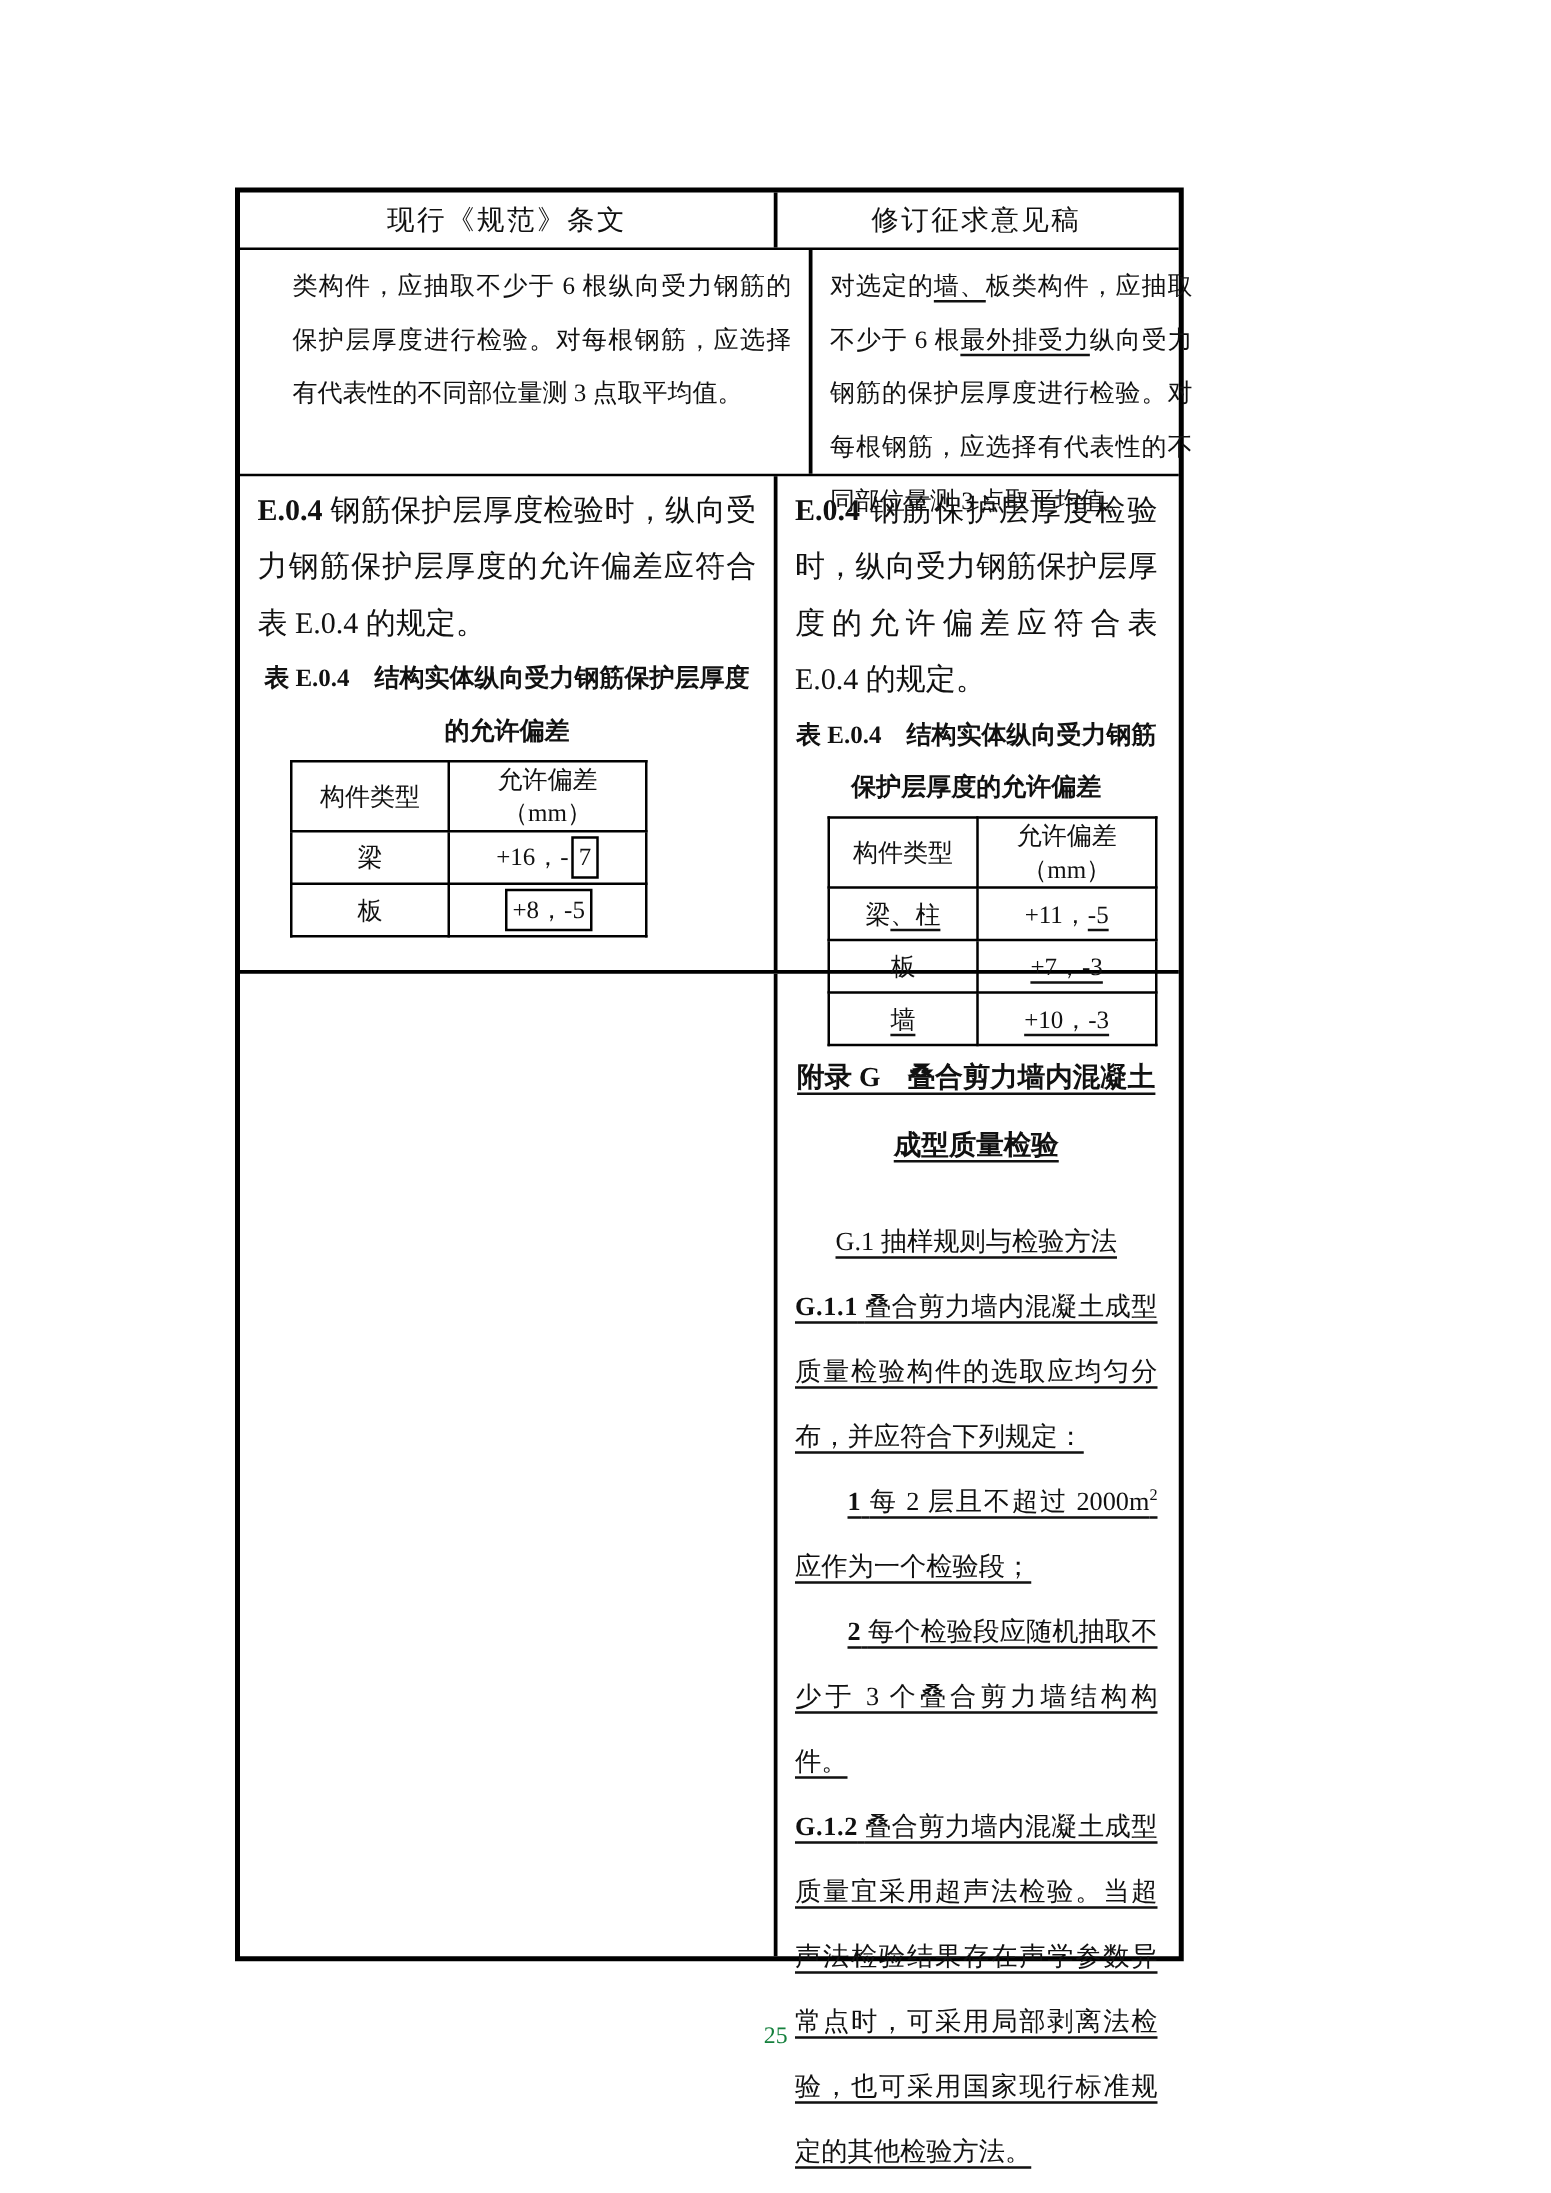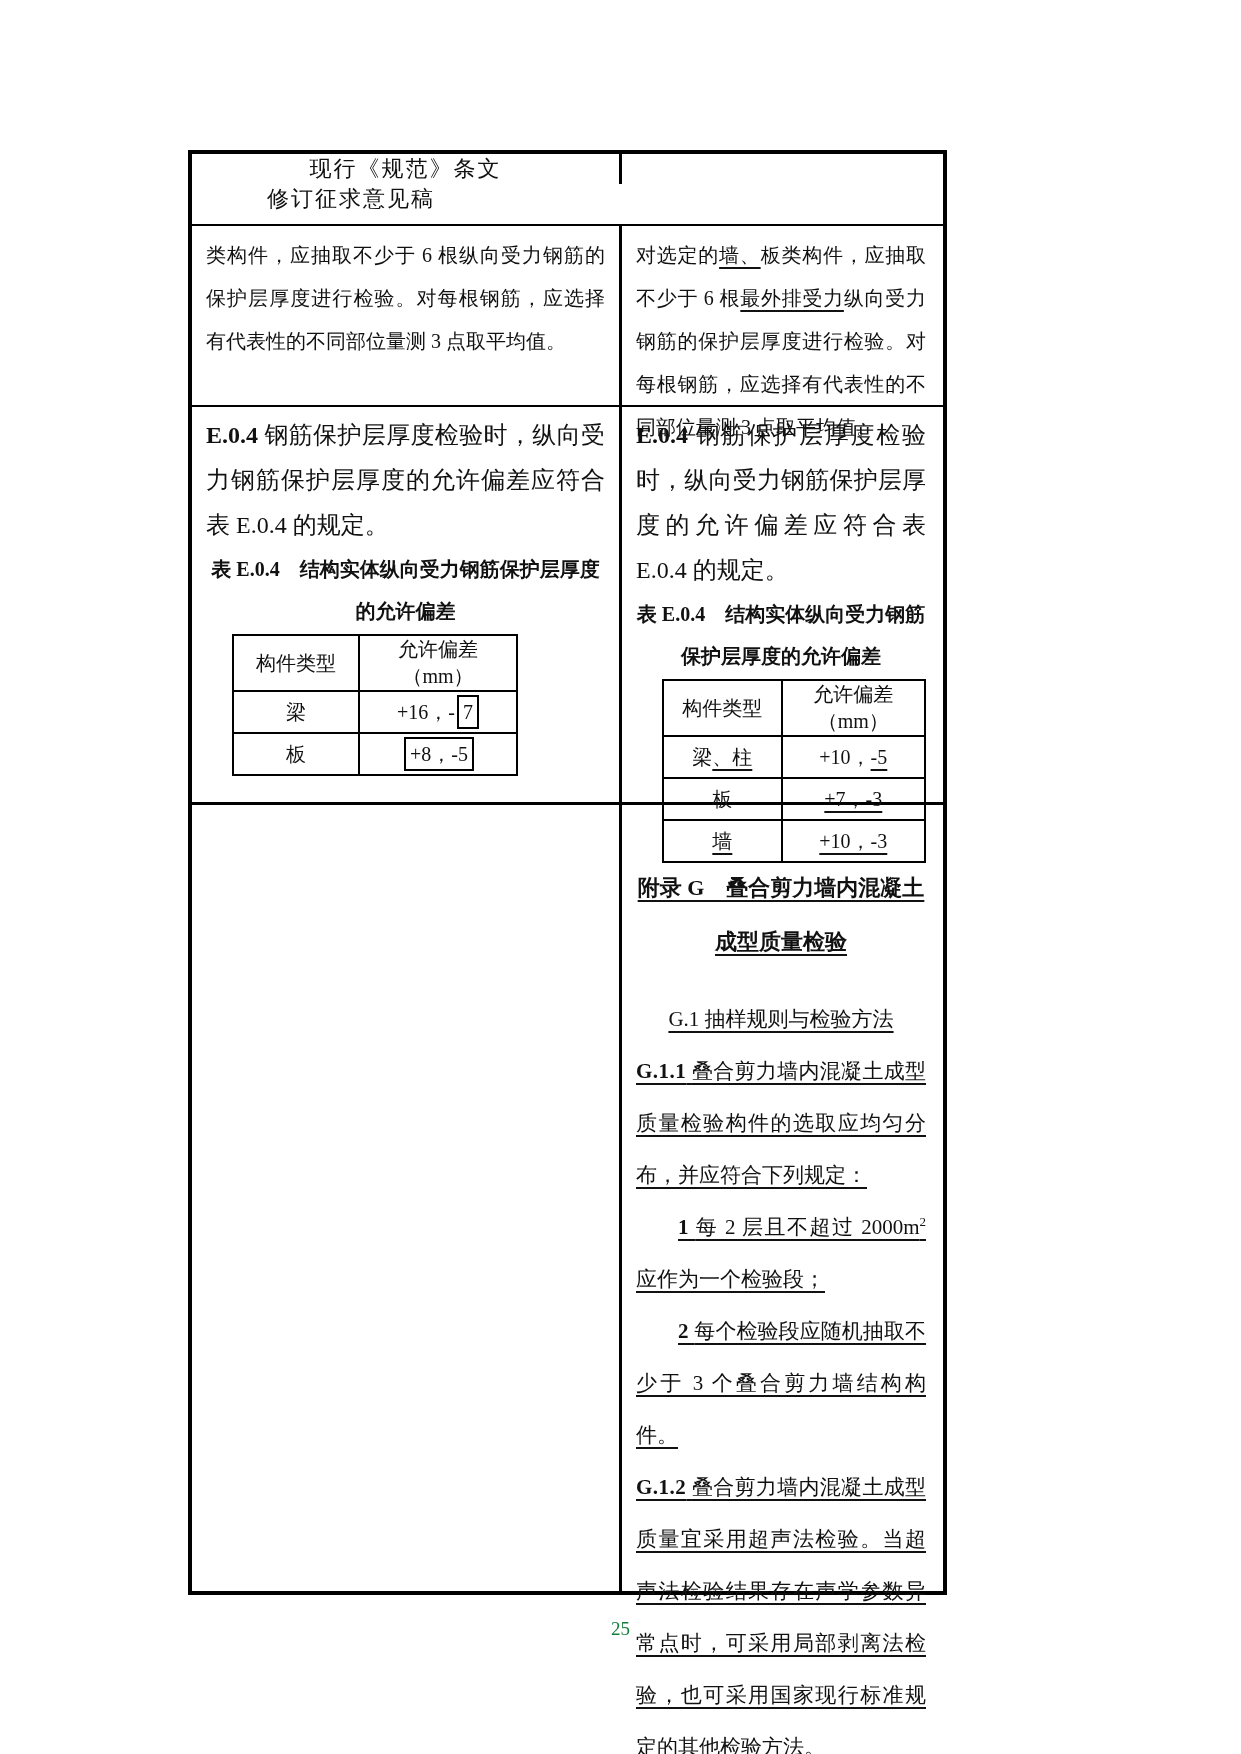--- a/index.html
+++ b/index.html
@@ -15,25 +15,25 @@
     position:absolute; left:188px; top:150px; width:759px;
     border:4px solid #000; background:#fff;
   }
   .t-row { display:flex; border-bottom:2px solid #000; }
   .t-row.r2 { border-bottom:3px solid #000; }
   .t-row.r3 { border-bottom:none; }
   .cell { padding:8px 14px 0 14px; }
   .cl { width:430px; border-right:3px solid #000; flex:none; }
   .cr { width:318px; flex:none; }
 
-  .head { height:72px;flex-direction:column; }
+  .head { height:46px; }
   .head .cell { display:flex; align-items:center; justify-content:center; padding:0; }
   .hcell span { font-size:22px; letter-spacing:2px; }
 
-  .r1 { height:181px; }
+  .r1 { height:181px;padding-left:28px; }
   .body-text { font-size:20px; line-height:43px; text-align:justify; }
 
   .r2 { height:398px; }
   .r2 .cell { padding-top:6px; }
   .clause { margin:0; font-size:24px; line-height:45px; text-align:justify; }
   .caption { font-weight:bold; font-size:20px; line-height:42px; text-align:center; margin:0 0 2px 0; }
   .itable { border-collapse:collapse; margin:2px 0 0 26px; }
   .itable td {
     border:2px solid #000; height:42px; text-align:center; vertical-align:middle;
     font-size:20px; padding:0 6px;
@@ -114,21 +114,21 @@
         <p class="clause"><b>E.0.4</b> <span>钢筋保护层厚度检验时，纵向受力钢筋保护层厚度的允许偏差应符合表 E.0.4 的规定。</span></p>
         <div class="caption">表 E.0.4　结构实体纵向受力钢筋保护层厚度的允许偏差</div>
         <table class="itable itable-r">
           <tbody>
               <tr>
             <td class="c1">构件类型</td>
             <td class="c2">允许偏差（mm）</td>
           </tr>
           <tr>
             <td class="c1"><span>梁</span><u>、柱</u></td>
-            <td class="c2"><span>+10，</span><u>-5</u></td>
+            <td class="c2"><span>+11，</span><u>-5</u></td>
           </tr>
           <tr>
             <td class="c1">板</td>
             <td class="c2"><u>+7，-3</u></td>
           </tr>
           <tr>
             <td class="c1"><u>墙</u></td>
             <td class="c2"><u>+10，-3</u></td>
           </tr>
         </tbody>

